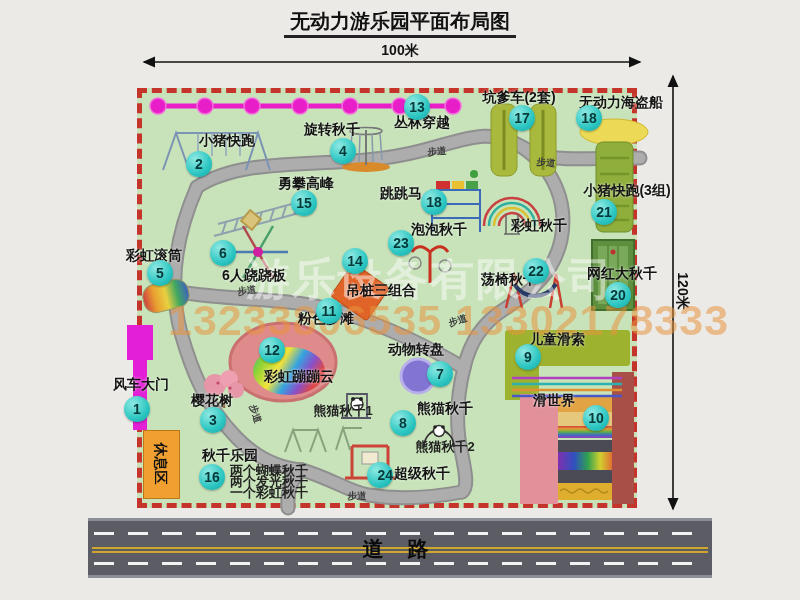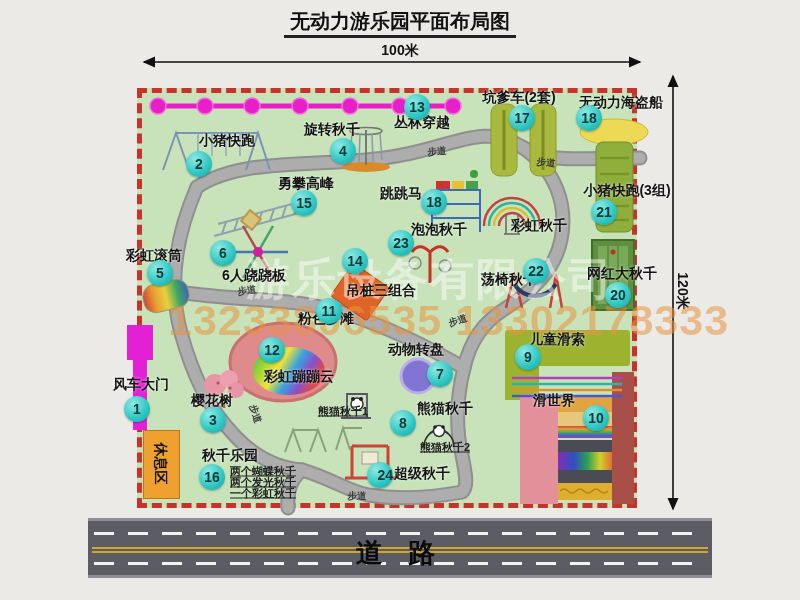--- a/index.html
+++ b/index.html
@@ -13,38 +13,38 @@
                    transform:rotate(90deg);transform-origin:center;text-align:center;}
   #map{left:137px;top:88px;width:500px;height:420px;background:#c8e3ba;
        border:5px dashed #c5342a;box-sizing:border-box;}
   #art{left:0;top:0;pointer-events:none;}
   .num{position:absolute;width:26px;height:26px;border-radius:50%;
        background:radial-gradient(circle at 35% 30%,#8fe9e2,#2cc6c2 60%,#16a3a1);
        color:#053a3a;font-weight:bold;font-size:14px;line-height:26px;text-align:center;
        transform:translate(-50%,-50%);box-shadow:0 1px 2px rgba(0,0,0,.3);}
   .albl{position:absolute;transform:translate(-50%,-50%);font-weight:bold;font-size:14px;
         color:#141414;white-space:nowrap;text-shadow:0 0 3px rgba(255,255,255,.75);}
-  .slbl{position:absolute;transform:translate(-50%,-50%);font-weight:bold;font-size:11px;
-        color:#222;white-space:nowrap;text-decoration:underline;}
+  .slbl{position:absolute;transform:translate(-50%,-50%);font-weight:bold;font-size:13px;
+        color:#222;white-space:nowrap;}
   .slbl.left{transform:translate(0,-50%);}
   .pd{position:absolute;font-size:9.5px;font-weight:bold;color:#3a3a3a;white-space:nowrap;
       transform:translate(-50%,-50%);}
   #rest-box{left:143px;top:430px;width:35px;height:67px;background:#f0a030;border:1px solid #b97718;}
   #rest-label{left:144px;top:432px;width:33px;height:63px;display:flex;align-items:center;justify-content:center;
       font-size:14px;font-weight:bold;color:#111;transform:rotate(90deg);white-space:nowrap;}
   #wm-company{left:246px;top:250px;font-size:44px;font-weight:bold;letter-spacing:2px;
       color:rgba(255,255,255,0.48);white-space:nowrap;}
   #wm-phone{left:168px;top:296px;font-size:43px;font-weight:bold;letter-spacing:1px;
       color:rgba(231,148,62,0.55);white-space:nowrap;}
   #road{left:88px;top:518px;width:624px;height:60px;background:#5c5c64;
         border-top:3px solid #8d8d95;border-bottom:3px solid #8d8d95;box-sizing:border-box;}
   .dashline{position:absolute;left:6px;right:6px;height:3px;
         background:repeating-linear-gradient(90deg,#f2f2f2 0 20px,transparent 20px 34px);}
   .yellowline{position:absolute;left:4px;right:4px;height:2px;background:#cfa62e;}
-  #road-label{position:absolute;left:0;right:0;top:14px;text-align:center;font-size:27px;
+  #road-label{position:absolute;left:0;right:0;top:14px;text-align:center;font-size:21px;
         font-weight:bold;color:#0a0a0a;letter-spacing:9px;}
 </style>
 </head>
 <body>
 
 <div class="abs" id="title"><span>无动力游乐园平面布局图</span></div>
 
 <div class="abs" id="map"></div>
 
 <svg class="abs" id="art" width="800" height="600" viewBox="0 0 800 600">

